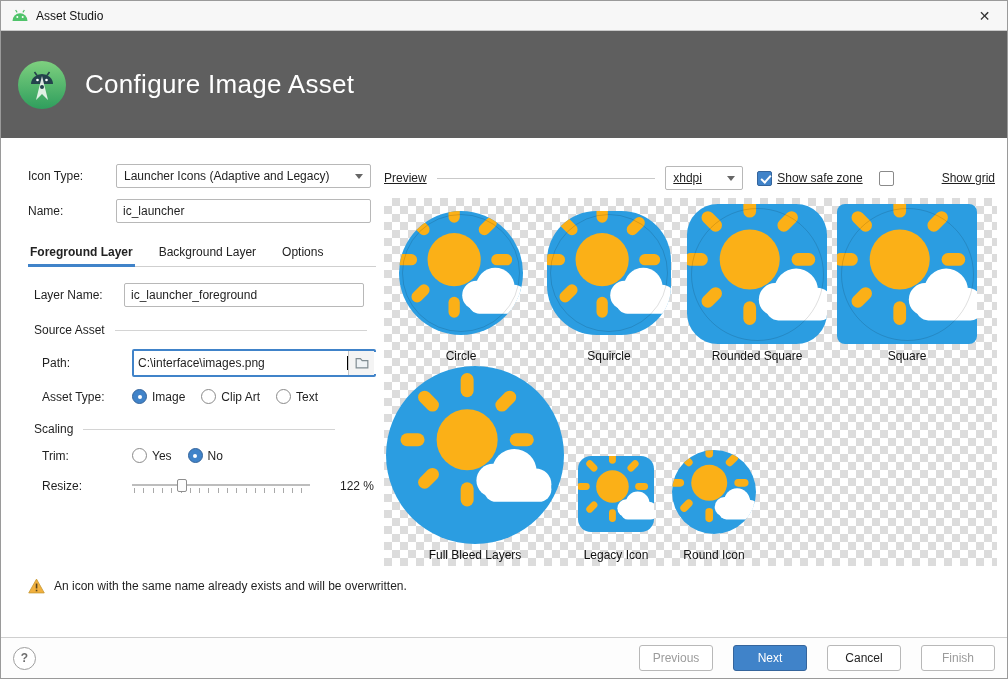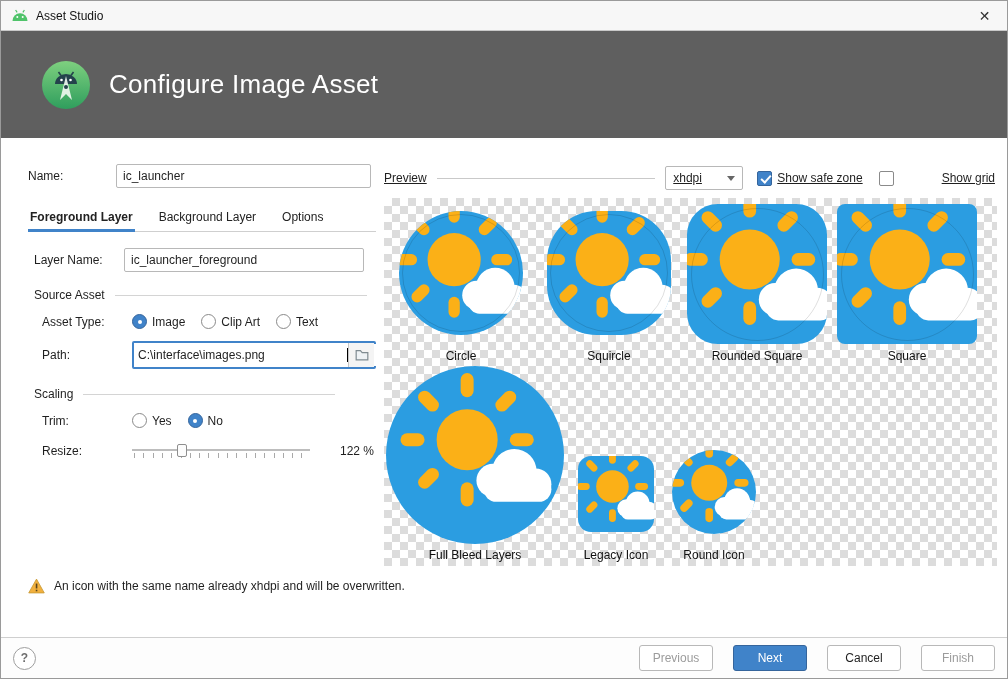--- a/index.html
+++ b/index.html
@@ -9,21 +9,21 @@
     font-size: 12px; color: #1f1f1f; background:#fff;
   }
   .window { width:1008px; height:679px; display:flex; flex-direction:column; background:#fff; border:1px solid #9a9a9a; }
 
   
   .titlebar { height:30px; flex:none; background:#f7f7f7; border-bottom:1px solid #c9c9c9; display:flex; align-items:center; padding-left:10px; }
   .titlebar .ttl { margin-left:7px; font-size:12px; color:#111; }
   .close-btn { margin-left:auto; width:45px; height:29px; display:flex; align-items:center; justify-content:center; font-size:14px; color:#333; cursor:pointer; }
 
   
-  .banner { height:107px; flex:none; background:var(--header_bg,#5f5f5f); display:flex; align-items:center; padding-left:40px; }
+  .banner { height:107px; flex:none; background:var(--header_bg,#5f5f5f); display:flex; align-items:center; padding-left:16px; }
   .banner h1 { color:#fff; font-size:26px; font-weight:400; margin-left:18px; letter-spacing:.3px; }
 
   
   .content { height:433px; flex:none; display:flex; }
   .left { width:375px; flex:none; padding:26px 0 0 27px; }
   .right { flex:1; padding:28px 12px 0 8px; }
 
   .frow { display:flex; align-items:center; }
   .frow .lbl { width:88px; flex:none; }
   .ctl-select { width:255px; height:24px; border:1px solid #b8b8b8; border-radius:2px; background:#fff; display:flex; align-items:center; padding:0 7px; cursor:pointer; }
@@ -183,20 +183,27 @@
         <circle cx="25" cy="27" r="2" fill="#24424c"></circle>
       </svg>
     </span>
     <h1>Configure Image Asset</h1>
   </div>
 
   <div class="content">
 
     <div class="left">
 
+      <div class="frow" style="margin-bottom:11px">
+        <span class="lbl">Icon Type:</span>
+        <div class="ctl-select">
+          <span class="val">Launcher Icons (Adaptive and Legacy)</span>
+          <span class="chev"></span>
+        </div>
+      </div>
 
       <div class="frow">
         <span class="lbl">Name:</span>
         <input type="text" value="ic_launcher" style="">
       </div>
 
       <div class="tabs">
         <div class="tab active">Foreground Layer</div>
         <div class="tab">Background Layer</div>
         <div class="tab">Options</div>
@@ -205,51 +212,51 @@
       <div class="tabbody">
 
         <div class="frow" style="margin-top:16px">
           <span class="lbl">Layer Name:</span>
           <input type="text" style="width: 240px;" value="ic_launcher_foreground">
         </div>
 
         <div class="sect">
           <span>Source Asset</span>
           <span class="line"></span>
-        </div>
-
-        <div class="frow indent" style="margin-top:12px">
-          <span class="lbl">Asset Type:</span>
-          <div class="radio-opt">
-            <span class="rdot sel"></span>
-            <span>Image</span>
-          </div>
-          <div class="radio-opt">
-            <span class="rdot"></span>
-            <span>Clip Art</span>
-          </div>
-          <div class="radio-opt">
-            <span class="rdot"></span>
-            <span>Text</span>
-          </div>
         </div>
 
         <div class="frow indent" style="margin-top:12px">
           <span class="lbl">Path:</span>
           <div class="pathwrap">
             <input type="text" value="C:\interface\images.png" style="">
             <span class="caret"></span>
             <div class="browse">
               <svg width="14" height="12" viewBox="0 0 16 14">
                 <path d="M1.2 2 h5 l2 2.2 h6.6 v8.6 H1.2 z" fill="#eef2f5" stroke="#7f8b91" stroke-width="1.4"></path>
               </svg>
             </div>
           </div>
         </div>
 
+        <div class="frow indent" style="margin-top:12px">
+          <span class="lbl">Asset Type:</span>
+          <div class="radio-opt">
+            <span class="rdot sel"></span>
+            <span>Image</span>
+          </div>
+          <div class="radio-opt">
+            <span class="rdot"></span>
+            <span>Clip Art</span>
+          </div>
+          <div class="radio-opt">
+            <span class="rdot"></span>
+            <span>Text</span>
+          </div>
+        </div>
+
         <div class="sect" style="margin-top:18px">
           <span>Scaling</span>
           <span class="line"></span>
         </div>
 
         <div class="frow indent" style="margin-top:12px">
           <span class="lbl">Trim:</span>
           <div class="radio-opt">
             <span class="rdot"></span>
             <span>Yes</span>
@@ -342,21 +349,21 @@
       </div>
     </div>
   </div>
 
   <div class="warnrow">
     <svg width="17" height="16" viewBox="0 0 16 15">
       <path d="M8 1 L15.3 14 H0.7 Z" fill="var(--warning_yellow,#f2b03d)" stroke="#c99b35" stroke-width="0.8" stroke-linejoin="round"></path>
       <rect x="7.3" y="5.2" width="1.5" height="4.6" fill="#57431c"></rect>
       <rect x="7.3" y="11" width="1.5" height="1.5" fill="#57431c"></rect>
     </svg>
-    <span>An icon with the same name already xhdpi and will be overwritten.</span>
+    <span>An icon with the same name already exists and will be overwritten.</span>
   </div>
 
   <div class="spacer"></div>
 
   <div class="footer">
     <div class="help">
       <span>?</span>
     </div>
     <div class="btns">
       <button class="btn dim">Previous</button>

